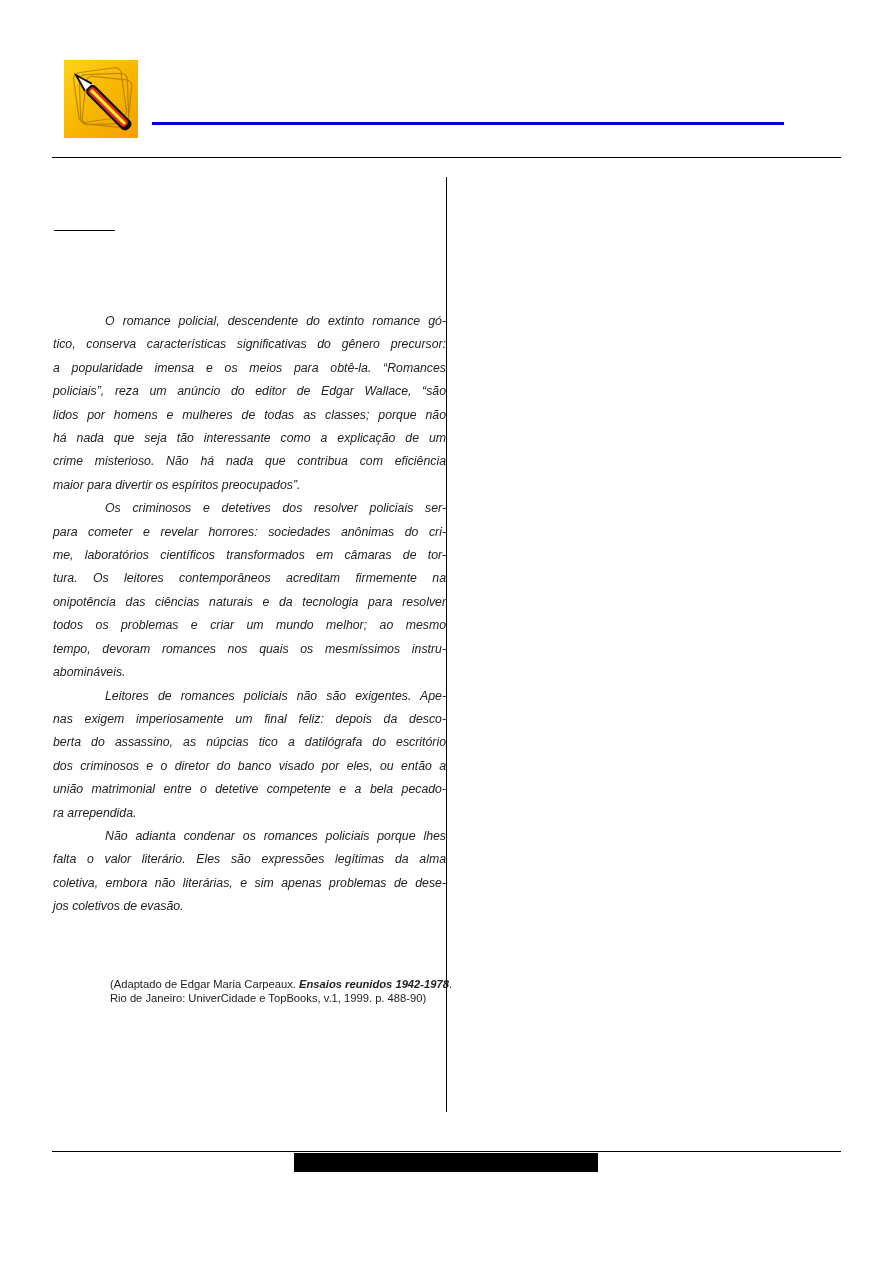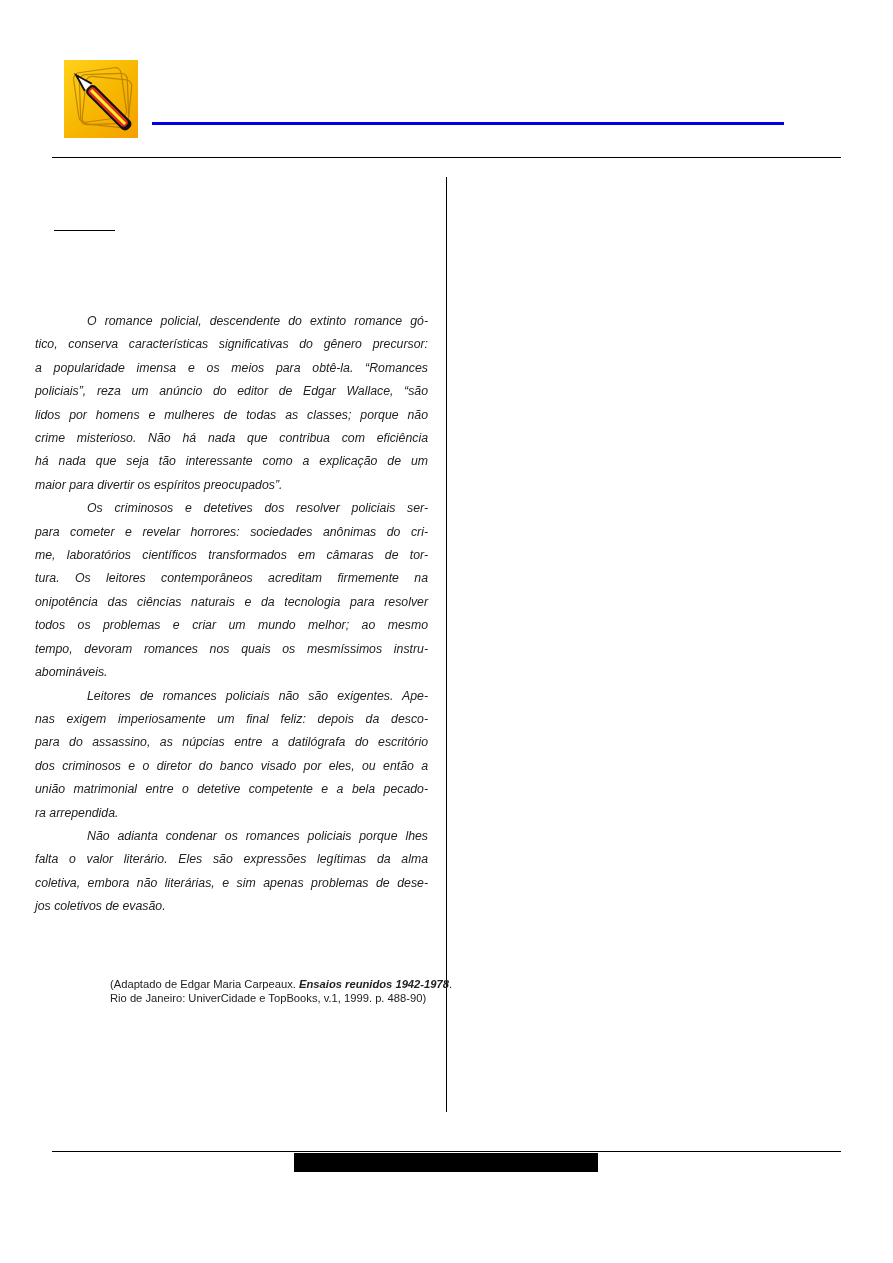--- a/index.html
+++ b/index.html
@@ -15,21 +15,21 @@
                         background: #0000e6; }
     .header-rule { position: absolute; left: 52px; top: 157px; width: 789px; height: 1px;
                    background: #000; }
 
     .col-divider { position: absolute; left: 446px; top: 177px; width: 1px; height: 935px;
                    background: #000; }
 
     .title-blank { position: absolute; left: 54px; top: 230px; width: 61px; height: 1px;
                    background: #000; }
 
-    .passage { position: absolute; left: 35px; top: 310px; width: 393px;
+    .passage { position: absolute; left: 53px; top: 310px; width: 393px;
                font-style: italic; font-size: 12.3px; line-height: 23.4px; color: #222; }
     .passage .line { display: block; text-align: justify; text-align-last: justify;
                      white-space: nowrap; }
     .passage .line.last { text-align-last: left; }
     .passage .line.indent { padding-left: 52px; }
 
     .citation { position: absolute; left: 110px; top: 977px; width: 336px;
                 font-size: 11.2px; line-height: 14px; color: #222; text-align: right; }
     .citation .row { display: block; text-align: left; white-space: nowrap; }
     .citation b { font-weight: bold; font-style: italic; }
@@ -67,38 +67,38 @@
 
 <div class="title-blank"></div>
 
 <div class="passage">
   <div>
     <span class="line indent">O romance policial, descendente do extinto romance gó-</span>
     <span class="line">tico, conserva características significativas do gênero precursor:</span>
     <span class="line">a popularidade imensa e os meios para obtê-la. “Romances</span>
     <span class="line">policiais”, reza um anúncio do editor de Edgar Wallace, “são</span>
     <span class="line">lidos por homens e mulheres de todas as classes; porque não</span>
+    <span class="line">há nada que seja tão interessante como a explicação de um</span>
     <span class="line">crime misterioso. Não há nada que contribua com eficiência</span>
-    <span class="line">há nada que seja tão interessante como a explicação de um</span>
     <span class="line last">maior para divertir os espíritos preocupados”.</span>
   </div>
   <div>
     <span class="line indent">Os criminosos e detetives dos resolver policiais ser-</span>
     <span class="line">para cometer e revelar horrores: sociedades anônimas do cri-</span>
     <span class="line">me, laboratórios científicos transformados em câmaras de tor-</span>
     <span class="line">tura. Os leitores contemporâneos acreditam firmemente na</span>
     <span class="line">onipotência das ciências naturais e da tecnologia para resolver</span>
     <span class="line">todos os problemas e criar um mundo melhor; ao mesmo</span>
     <span class="line">tempo, devoram romances nos quais os mesmíssimos instru-</span>
     <span class="line last">abomináveis.</span>
   </div>
   <div>
     <span class="line indent">Leitores de romances policiais não são exigentes. Ape-</span>
     <span class="line">nas exigem imperiosamente um final feliz: depois da desco-</span>
-    <span class="line">para do assassino, as núpcias entre a datilógrafa do escritório</span>
+    <span class="line">berta do assassino, as núpcias tico a datilógrafa do escritório</span>
     <span class="line">dos criminosos e o diretor do banco visado por eles, ou então a</span>
     <span class="line">união matrimonial entre o detetive competente e a bela pecado-</span>
     <span class="line last">ra arrependida.</span>
   </div>
   <div>
     <span class="line indent">Não adianta condenar os romances policiais porque lhes</span>
     <span class="line">falta o valor literário. Eles são expressões legítimas da alma</span>
     <span class="line">coletiva, embora não literárias, e sim apenas problemas de dese-</span>
     <span class="line last">jos coletivos de evasão.</span>
   </div>

